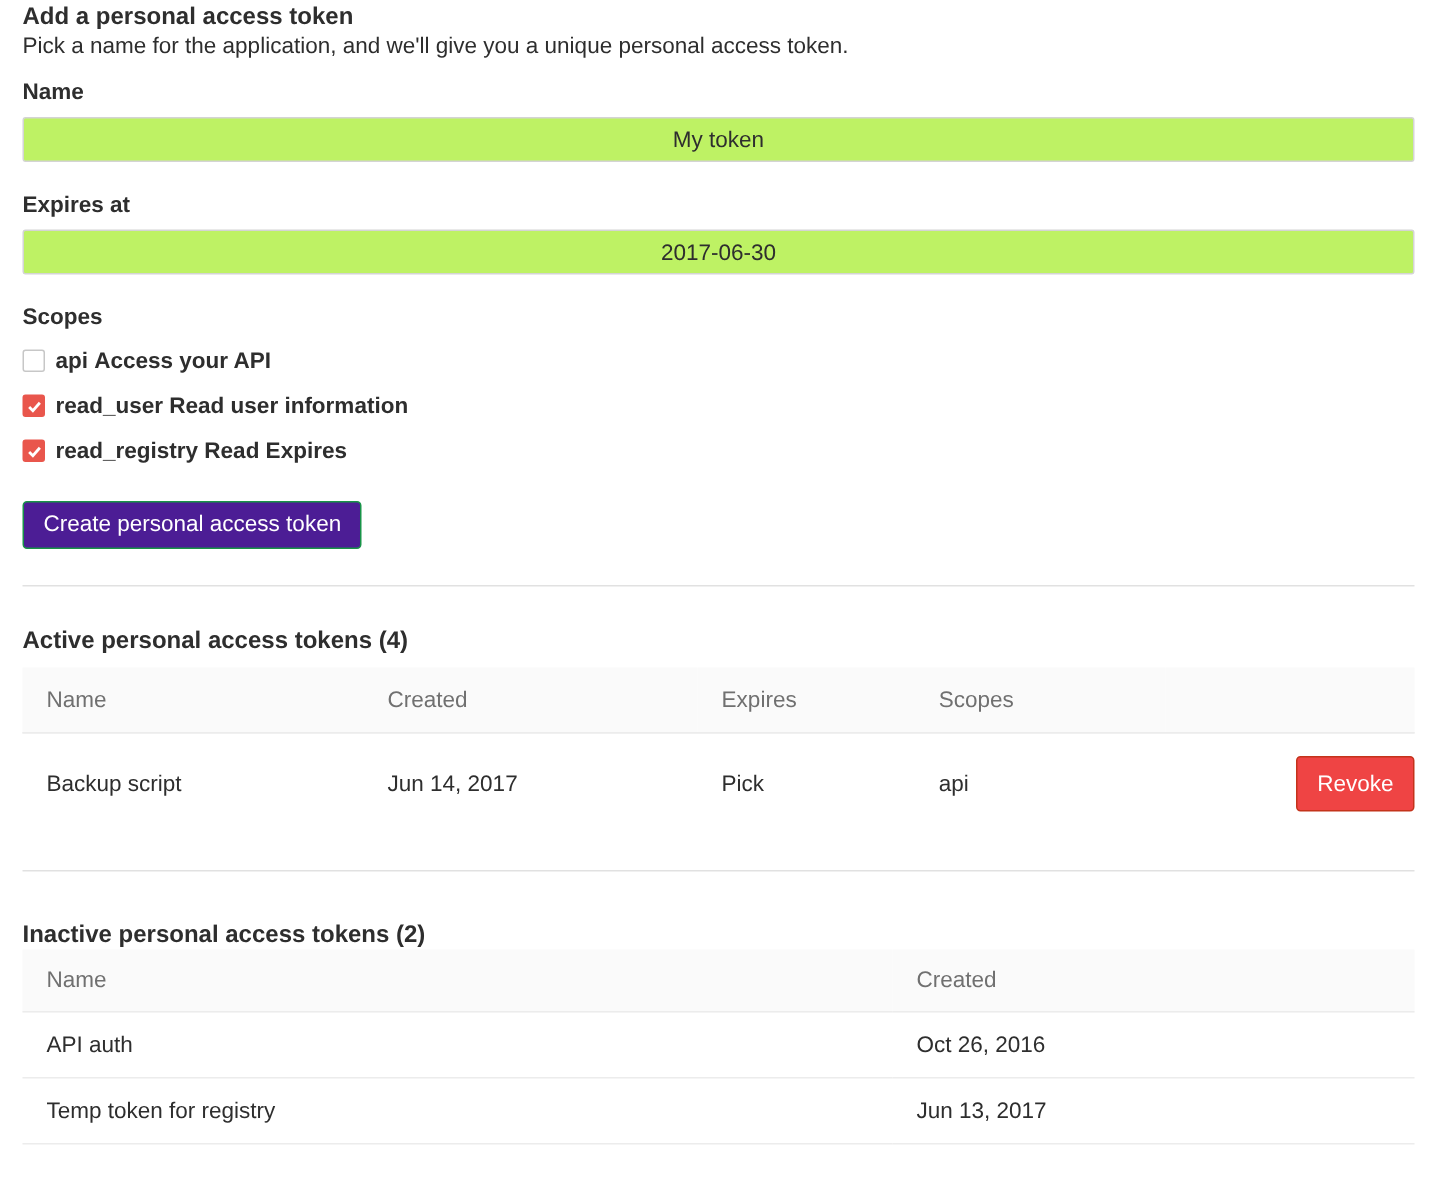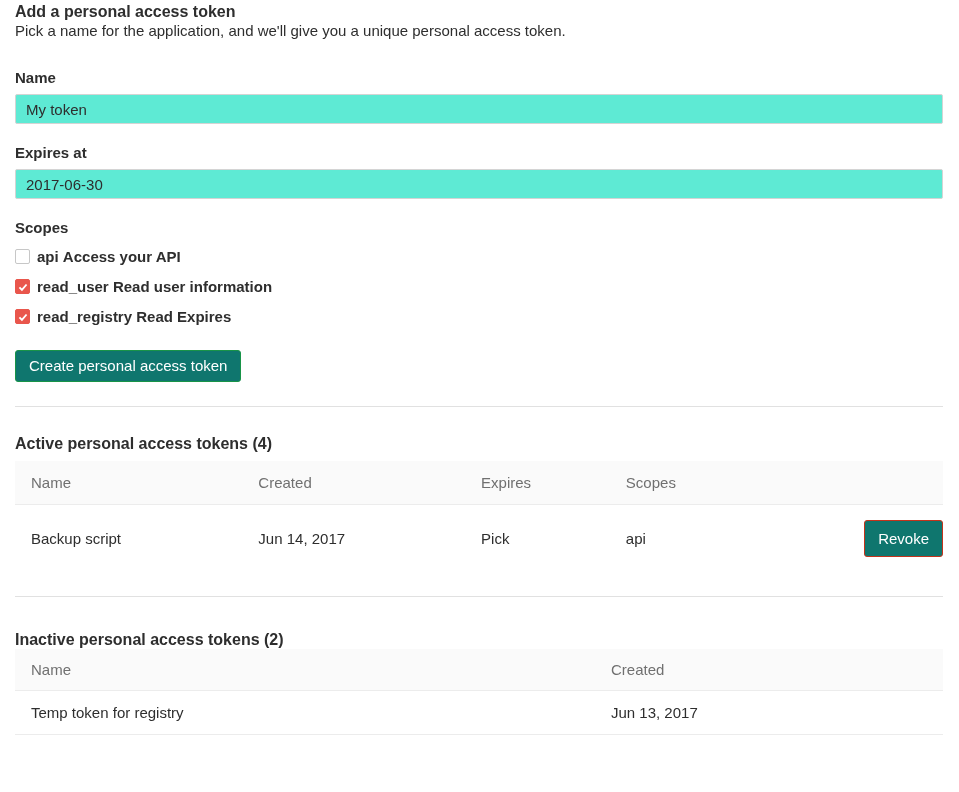--- a/index.html
+++ b/index.html
@@ -13,41 +13,42 @@
   .page { padding: 2px 16px 20px 15px; }
 
   h1.form-title, h2.section-title {
     font-size: 16px;
     font-weight: 700;
     margin: 0;
     line-height: 19px;
   }
   h1.form-title { }
 
-  p.form-description { margin: 0 0 29px 0; line-height: 19px; }
+  p.form-description { margin: 0 0 13px 0; line-height: 19px; }
 
   .form-group { margin-bottom: 20px; }
   .form-label {
     display: block;
     font-weight: 700;
     line-height: 17px;
     margin-bottom: 8px;
   }
   .form-input {
     display: block;
     width: 100%;
     height: 30px;
     padding: 0 10px;
     font-size: 15px;
     font-family: "Liberation Sans", sans-serif;
     color: #2e2e2e;
     border: 1px solid #d4d4d4;
     border-radius: 2px;
-    background: #5eead4;
+    background: #bef264;
     outline: none;
+    text-align: center;
   }
 
   .scopes-group { margin-bottom: 0; }
   .scopes-group .form-label { margin-bottom: 12px; }
   .scope-row {
     display: flex;
     align-items: center;
     height: 17px;
     margin-bottom: 13px;
     cursor: pointer;
@@ -80,26 +81,26 @@
     font-size: 15px;
     line-height: 30px;
     height: 32px;
     padding: 0 13px;
     border-radius: 3px;
     cursor: pointer;
   }
   .btn-create {
     margin-top: 25px;
     color: #fff;
-    background: #0f766e;
+    background: #4c1d95;
     border: 1px solid #189448;
   }
   .btn-revoke {
     color: #fff;
-    background: #0f766e;
+    background: #ef4444;
     border: 1px solid #c4331b;
     height: 37px;
     line-height: 35px;
   }
 
   hr.divider {
     border: none;
     border-top: 1px solid #e1e1e1;
     margin: 24px 0 0 0;
   }
@@ -249,19 +250,23 @@
         <col class="c-created">
       </colgroup>
     <thead>
       <tr>
         <th>Name</th>
         <th>Created</th>
       </tr>
     </thead>
     <tbody>
       <tr>
+        <td>API auth</td>
+        <td>Oct 26, 2016</td>
+      </tr>
+      <tr>
         <td>Temp token for registry</td>
         <td>Jun 13, 2017</td>
       </tr>
     </tbody>
   </table>
 
 </div>
 
 </body></html>

